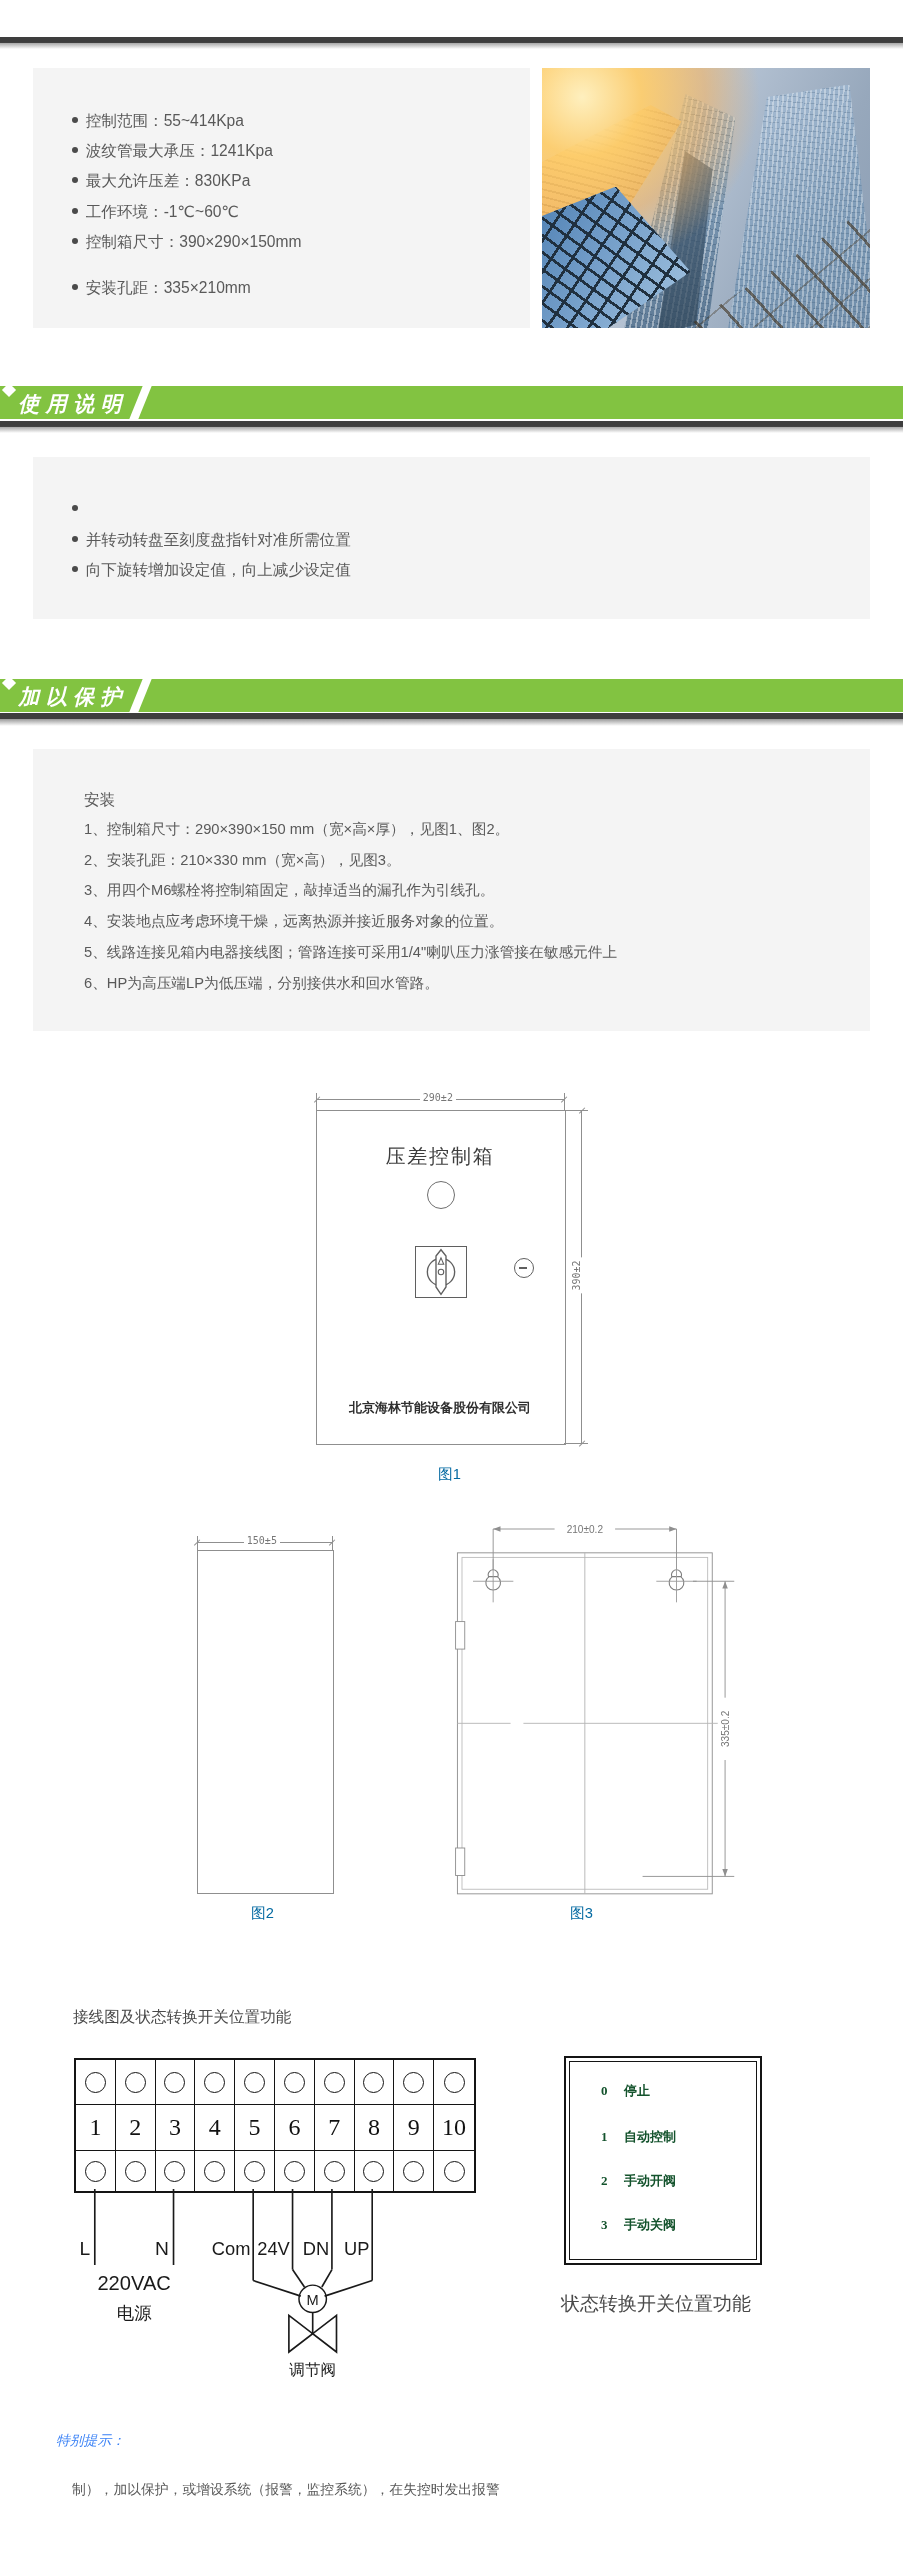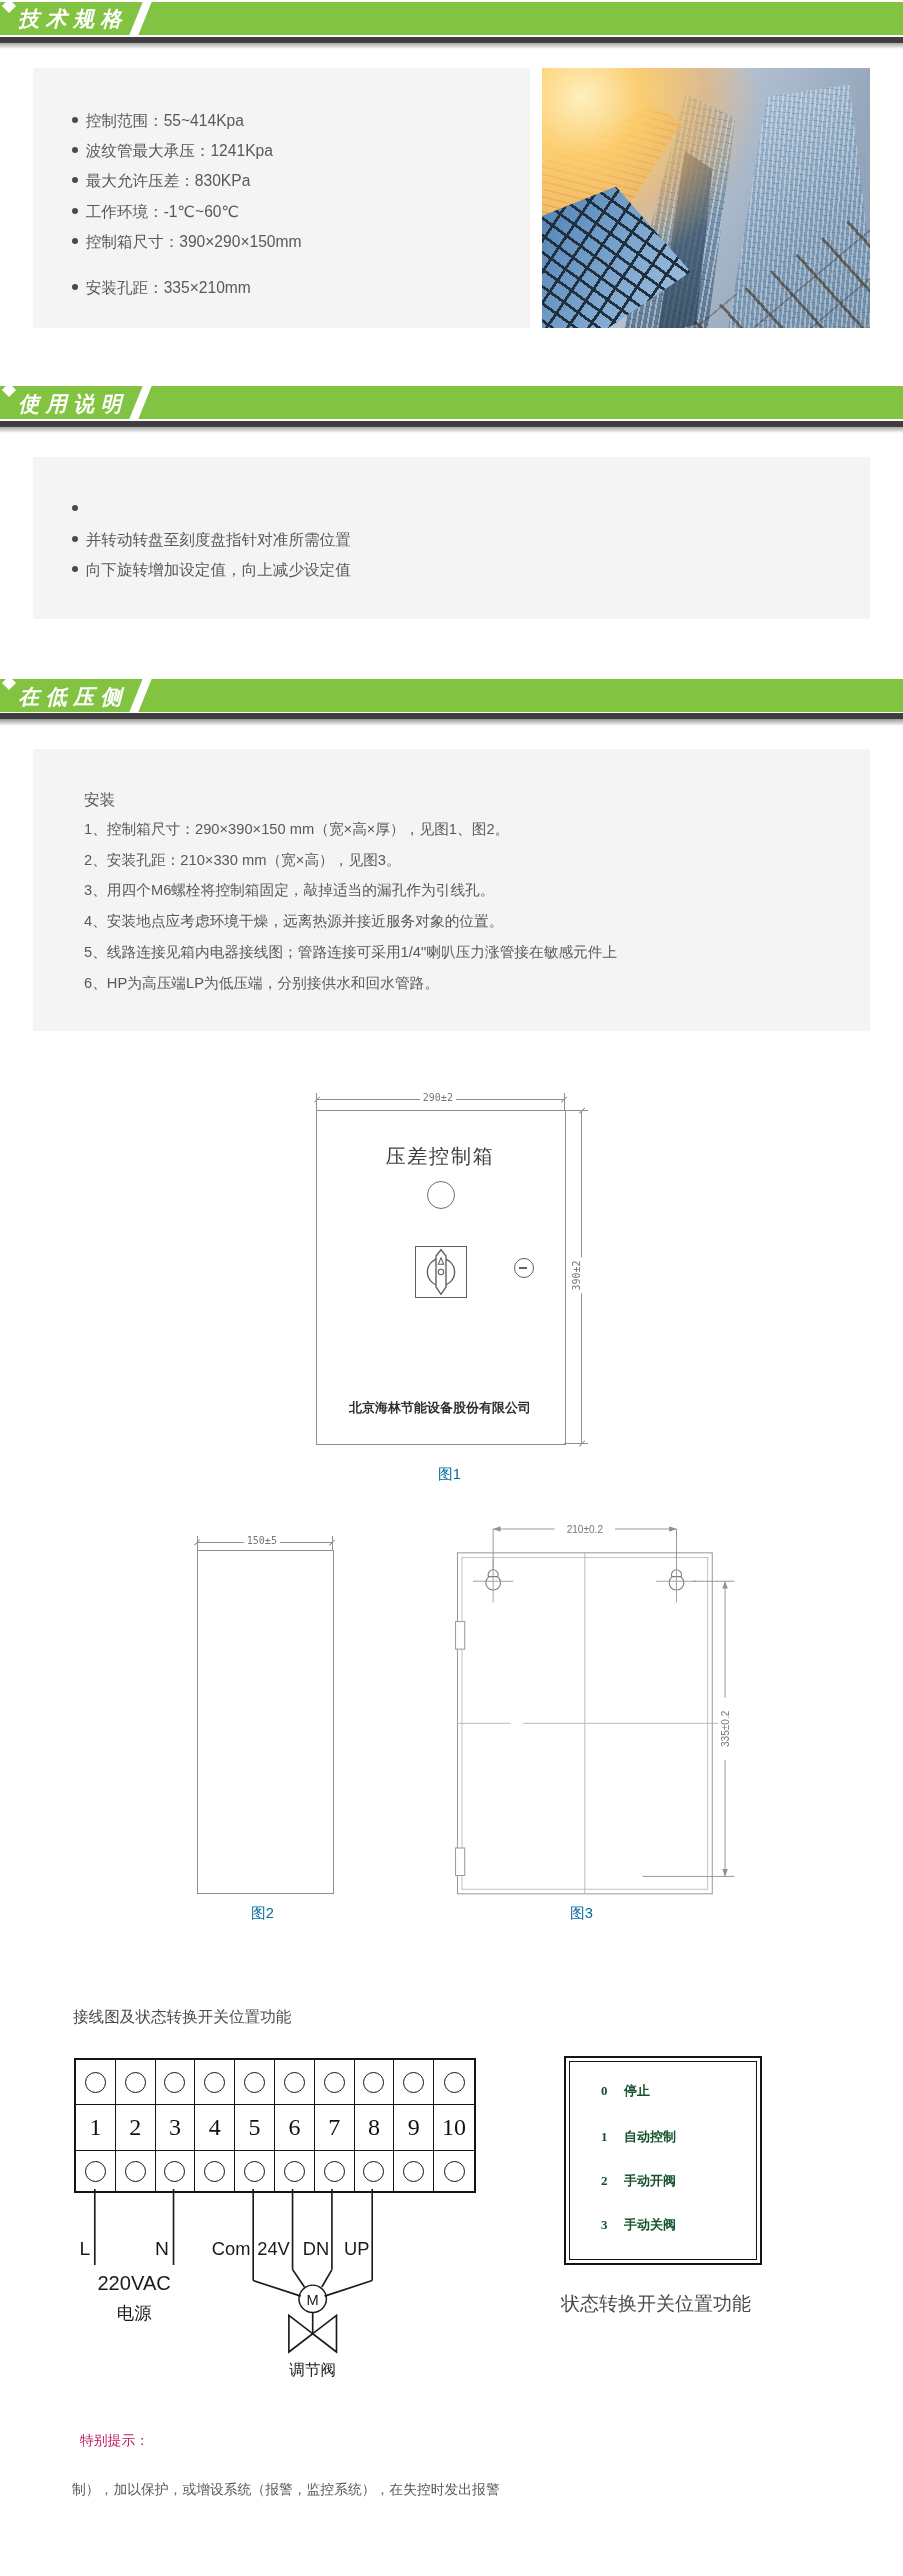--- a/index.html
+++ b/index.html
@@ -59,33 +59,28 @@
 
   
   .swbox{position:absolute;left:564px;top:2056px;width:194px;height:205px;border:2.8px solid #141414;background:#fff;}
   .swbox .inner{position:absolute;left:2.8px;top:2.8px;right:2.8px;bottom:2.8px;border:1.4px solid #141414;}
   .swrow{position:absolute;left:35px;white-space:nowrap;font-size:13px;color:#14532d;font-weight:bold;}
   .swrow .n{font-family:"Liberation Serif","DejaVu Serif",serif;margin-right:16.5px;}
   .sw-caption{position:absolute;left:561px;top:2291px;font-size:19px;color:#4a4a4a;white-space:nowrap;}
   .wire-heading{position:absolute;left:73px;top:2007px;font-size:15.6px;color:#4a4a4a;white-space:nowrap;}
 
   
-  .notice-title{position:absolute;left:80px;top:2432px;font-size:13.8px;color:#be185d;}
+  .notice-title{position:absolute;left:56px;top:2432px;font-size:13.8px;color:#3b82f6;font-style:italic;}
   .notice-line{position:absolute;left:72px;font-size:13.8px;color:#595959;white-space:nowrap;}
 </style>
 </head>
 <body>
 
 <div id="canvas">
 
-  <div class="band" style="top:1.8px;">
-    <span class="diamond"></span>
-    <span class="title">技术规格</span>
-    <span class="slash"></span>
-  </div>
   <div class="bar" style="top:37px;"></div>
   <div class="barshadow" style="top:42px;"></div>
 
   <div class="panel" style="left:33px;top:68px;width:497px;height:260px;"></div>
   <div class="bullet" style="top:111px;"><span class="dot"></span><span>控制范围：55~414Kpa</span></div>
   <div class="bullet" style="top:141px;"><span class="dot"></span><span>波纹管最大承压：1241Kpa</span></div>
   <div class="bullet" style="top:171px;"><span class="dot"></span><span>最大允许压差：830KPa</span></div>
   <div class="bullet" style="top:202px;"><span class="dot"></span><span>工作环境：-1℃~60℃</span></div>
   <div class="bullet" style="top:232px;"><span class="dot"></span><span>控制箱尺寸：390×290×150mm</span></div>
   <div class="bullet" style="top:262px;margin-top:16px;"><span class="dot"></span><span>安装孔距：335×210mm</span></div>
@@ -108,21 +103,21 @@
   <div class="bar" style="top:421px;"></div>
   <div class="barshadow" style="top:426px;"></div>
 
   <div class="panel" style="left:33px;top:457px;width:837px;height:162px;"></div>
   <div class="bullet" style="top:500px;"><span class="dot"></span></div>
   <div class="bullet" style="top:530px;"><span class="dot"></span><span>并转动转盘至刻度盘指针对准所需位置</span></div>
   <div class="bullet" style="top:560px;"><span class="dot"></span><span>向下旋转增加设定值，向上减少设定值</span></div>
 
   <div class="band" style="top:679px;">
     <span class="diamond"></span>
-    <span class="title">在低压侧</span>
+    <span class="title">加以保护</span>
     <span class="slash"></span>
   </div>
   <div class="bar" style="top:713px;"></div>
   <div class="barshadow" style="top:719px;"></div>
 
   <div class="panel" style="left:33px;top:749px;width:837px;height:282px;"></div>
   <div class="step" style="top:790px;font-size:15.6px;">安装</div>
   <div class="step" style="top:820px;">1、控制箱尺寸：290×390×150 mm（宽×高×厚），见图1、图2。</div>
   <div class="step" style="top:851px;">2、安装孔距：210×330 mm（宽×高），见图3。</div>
   <div class="step" style="top:881px;">3、用四个M6螺栓将控制箱固定，敲掉适当的漏孔作为引线孔。</div>

